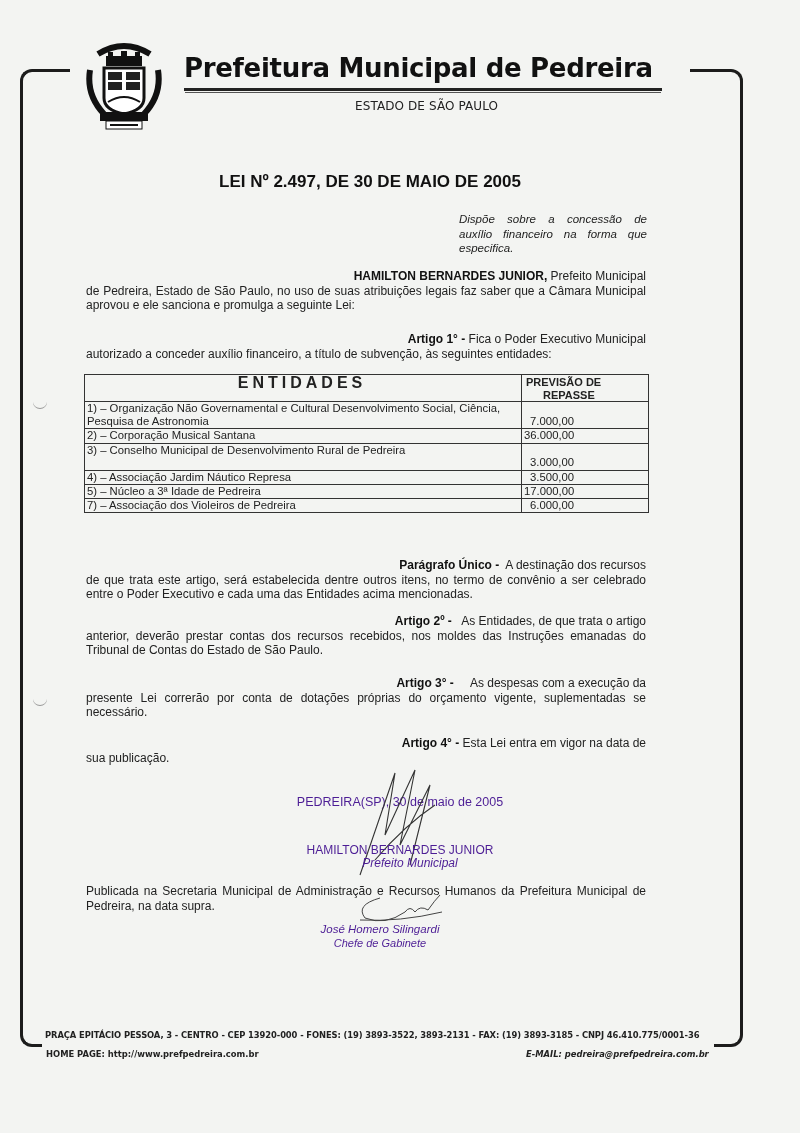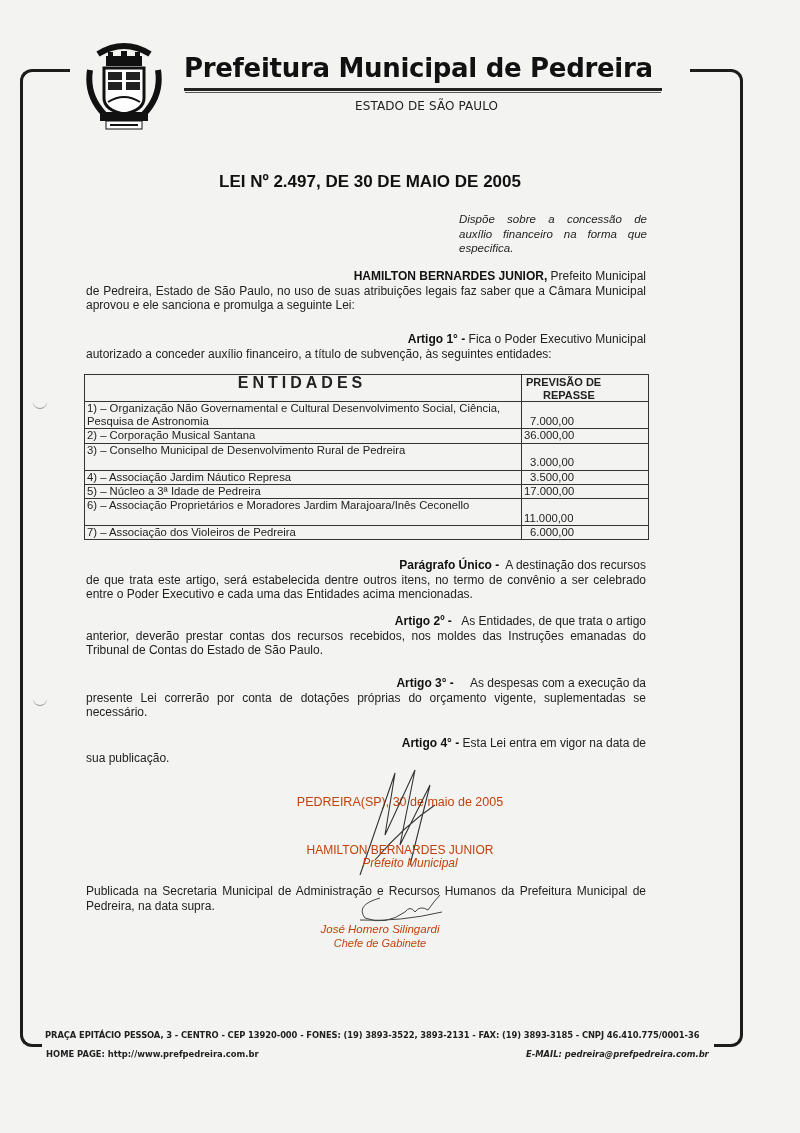--- a/index.html
+++ b/index.html
@@ -45,21 +45,21 @@
   .tbl th { font-weight: bold; }
   .tbl th.ent { letter-spacing: 4px; text-align: center; padding-left: 0; font-size: 16px; padding-top: 1px;
     }
   .tbl th.val { width: 120px; text-align: left; line-height: 12.5px; font-size: 11px; padding-left: 4px; padding-top: 1px;}
   .tbl th.val span { display: block; }
   .tbl th.val span.l2 { padding-left: 17px; }
   .tbl td.val { text-align: left; padding-left: 8px; vertical-align: bottom; }
   .tbl td.val.right-ish { padding-left: 2px; }
 
   
-  .center-text { position: absolute; text-align: center; font-size: 12px; color: #c2410c; }
+  .center-text { position: absolute; text-align: center; font-size: 12px; color: #4c1d95; }
   .sig-svg { position: absolute; }
 
   .footer-addr { position: absolute; left: 45px; top: 1030px; font-family: "DejaVu Sans", sans-serif;
     font-size: 8.4px; color: #222; white-space: nowrap; letter-spacing: -0.1px; font-weight: bold;}
   .footer-home { position: absolute; left: 46px; top: 1049px; font-family: "DejaVu Sans", sans-serif;
     font-size: 8.4px; color: #222; font-weight: bold; }
   .footer-mail { position: absolute; left: 526px; top: 1049px; font-family: "DejaVu Sans", sans-serif;
     font-size: 8.4px; color: #222; font-weight: bold; font-style: italic; }
   .punch { position: absolute; width: 14px; height: 8px; border-bottom: 1px solid #999; border-radius: 0 0 10px 10px; }
 </style>
@@ -134,24 +134,20 @@
       </tr>
       <tr>
         <td>4) – Associação Jardim Náutico Represa</td>
         <td class="val">3.500,00</td>
       </tr>
       <tr>
         <td>5) – Núcleo a 3ª Idade de Pedreira</td>
         <td class="val right-ish">17.000,00</td>
       </tr>
       <tr>
-        <td style="height: 26px;">6) – Associação Proprietários e Moradores Jardim Marajoara/Inês Ceconello</td>
-        <td class="val right-ish">11.000,00</td>
-      </tr>
-      <tr>
         <td>7) – Associação dos Violeiros de Pedreira</td>
         <td class="val">6.000,00</td>
       </tr>
     </tbody>
 </table>
 
 <div class="para" style="top:558px;">
   <span class="first"><b>Parágrafo Único -</b><span style="white-space:pre">  A destinação dos recursos</span></span>
   <span>de que trata este artigo, será estabelecida dentre outros itens, no termo de convênio a ser celebrado entre o Poder Executivo e cada uma das Entidades acima mencionadas.</span>
 </div>

